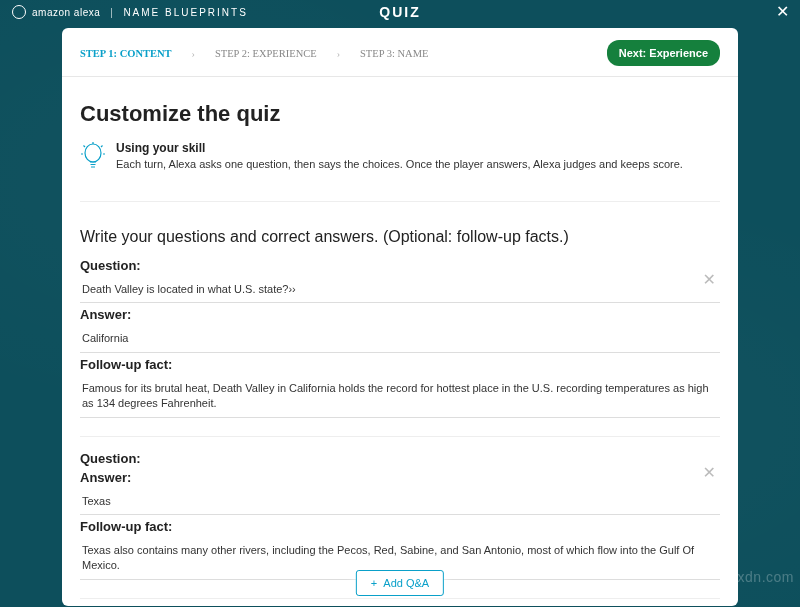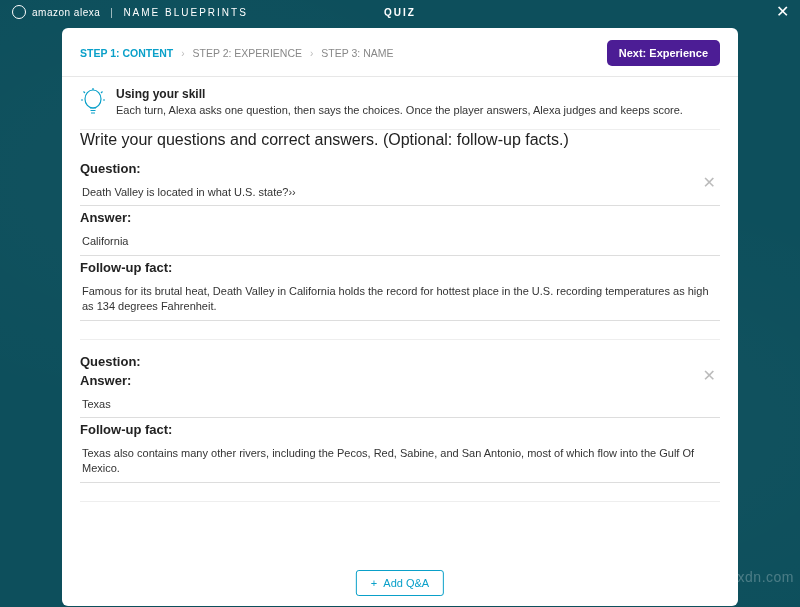--- a/index.html
+++ b/index.html
@@ -26,54 +26,54 @@
     }
     .topbar .brand { display: flex; align-items: center; gap: 6px; }
     .ring {
       width: 14px; height: 14px; border: 1.5px solid #fff; border-radius: 50%;
     }
     .topbar .brand span.light { font-weight: 300; }
     .topbar .brand span.divider { margin: 0 4px; opacity: 0.7; }
     .topbar .brand span.blue { letter-spacing: 2px; font-weight: 300; }
     .topbar .title {
       position: absolute; left: 50%; transform: translateX(-50%);
-      font-weight: 700; letter-spacing: 2px; font-size: 10px;
+      font-weight: 700; letter-spacing: 2px; font-size: 14px;
     }
     .topbar .close {
       position: absolute; right: 10px; top: 4px; color: #fff; font-size: 16px;
       cursor: pointer; line-height: 1;
     }
     .card {
       background: #fff;
       border-radius: 6px;
       margin: 4px 62px 0 62px;
       height: 578px;
       overflow: hidden;
       font-size: 11px;
       color: #111;
       position: relative;
     }
     .card-header {
       display: flex; align-items: center; justify-content: space-between;
       padding: 12px 18px 10px 18px;
       border-bottom: 1px solid #e7e7e7;
     }
-    .steps { display: flex; align-items: center; gap: 8px; font-size: 10.5px; }
+    .steps { display: flex; align-items: center; gap: 20px; font-size: 10.5px; font-family: Liberation Serif, serif; }
     .step { color: #888; }
     .step.active { color: #0aa0c9; font-weight: 600; }
     .chev { color: #bbb; font-size: 10px; }
     .next-btn {
-      background: #4c1d95; color: #fff; border: none; border-radius: 5px;
+      background: #15803d; color: #fff; border: none; border-radius: 12px;
       padding: 7px 12px; font-size: 11px; font-weight: 600; cursor: pointer;
     }
     .content { padding: 10px 18px 0 18px; }
     h1.page-title { font-size: 22px; font-weight: 700; color: #222; margin: 14px 0 14px 0; }
     .hint {
       display: flex; gap: 10px; align-items: flex-start;
-      border-bottom: 1px solid #eee; padding-bottom: 10px; margin-bottom: 1px;
+      border-bottom: 1px solid #eee; padding-bottom: 28px; margin-bottom: 26px;
     }
     .bulb {
       flex: 0 0 auto;
     }
     .hint strong { font-size: 12px; color: #222; display: block; margin-bottom: 2px; }
     .hint p { font-size: 11px; color: #333; line-height: 1.4; }
     .instructions { font-size: 16px; color: #222; margin-bottom: 12px; }
     .qa-block {
       border-bottom: 1px solid #eee;
       padding-bottom: 14px; margin-bottom: 14px;
@@ -128,20 +128,21 @@
       <span class="step active">STEP 1: CONTENT</span>
       <span class="chev">›</span>
       <span class="step">STEP 2: EXPERIENCE</span>
       <span class="chev">›</span>
       <span class="step">STEP 3: NAME</span>
     </div>
     <button class="next-btn">Next: Experience</button>
   </div>
 
   <div class="content">
+    <h1 class="page-title">Customize the quiz</h1>
 
     <div class="hint">
       <span class="bulb">
         <svg width="26" height="30" viewBox="0 0 26 30">
           <ellipse cx="13" cy="12" rx="8" ry="9" fill="none" stroke="#0aa0c9" stroke-width="1.2"></ellipse>
           <path d="M10 21 h6 M10.5 23.5 h5 M11 26 h4" stroke="#0aa0c9" stroke-width="1.2" fill="none"></path>
           <path d="M13 3 v-2 M5 6 l-1.5 -1.5 M21 6 l1.5 -1.5 M3 13 h-2 M23 13 h2" stroke="#0aa0c9" stroke-width="1.2"></path>
         </svg>
       </span>
       <div>

